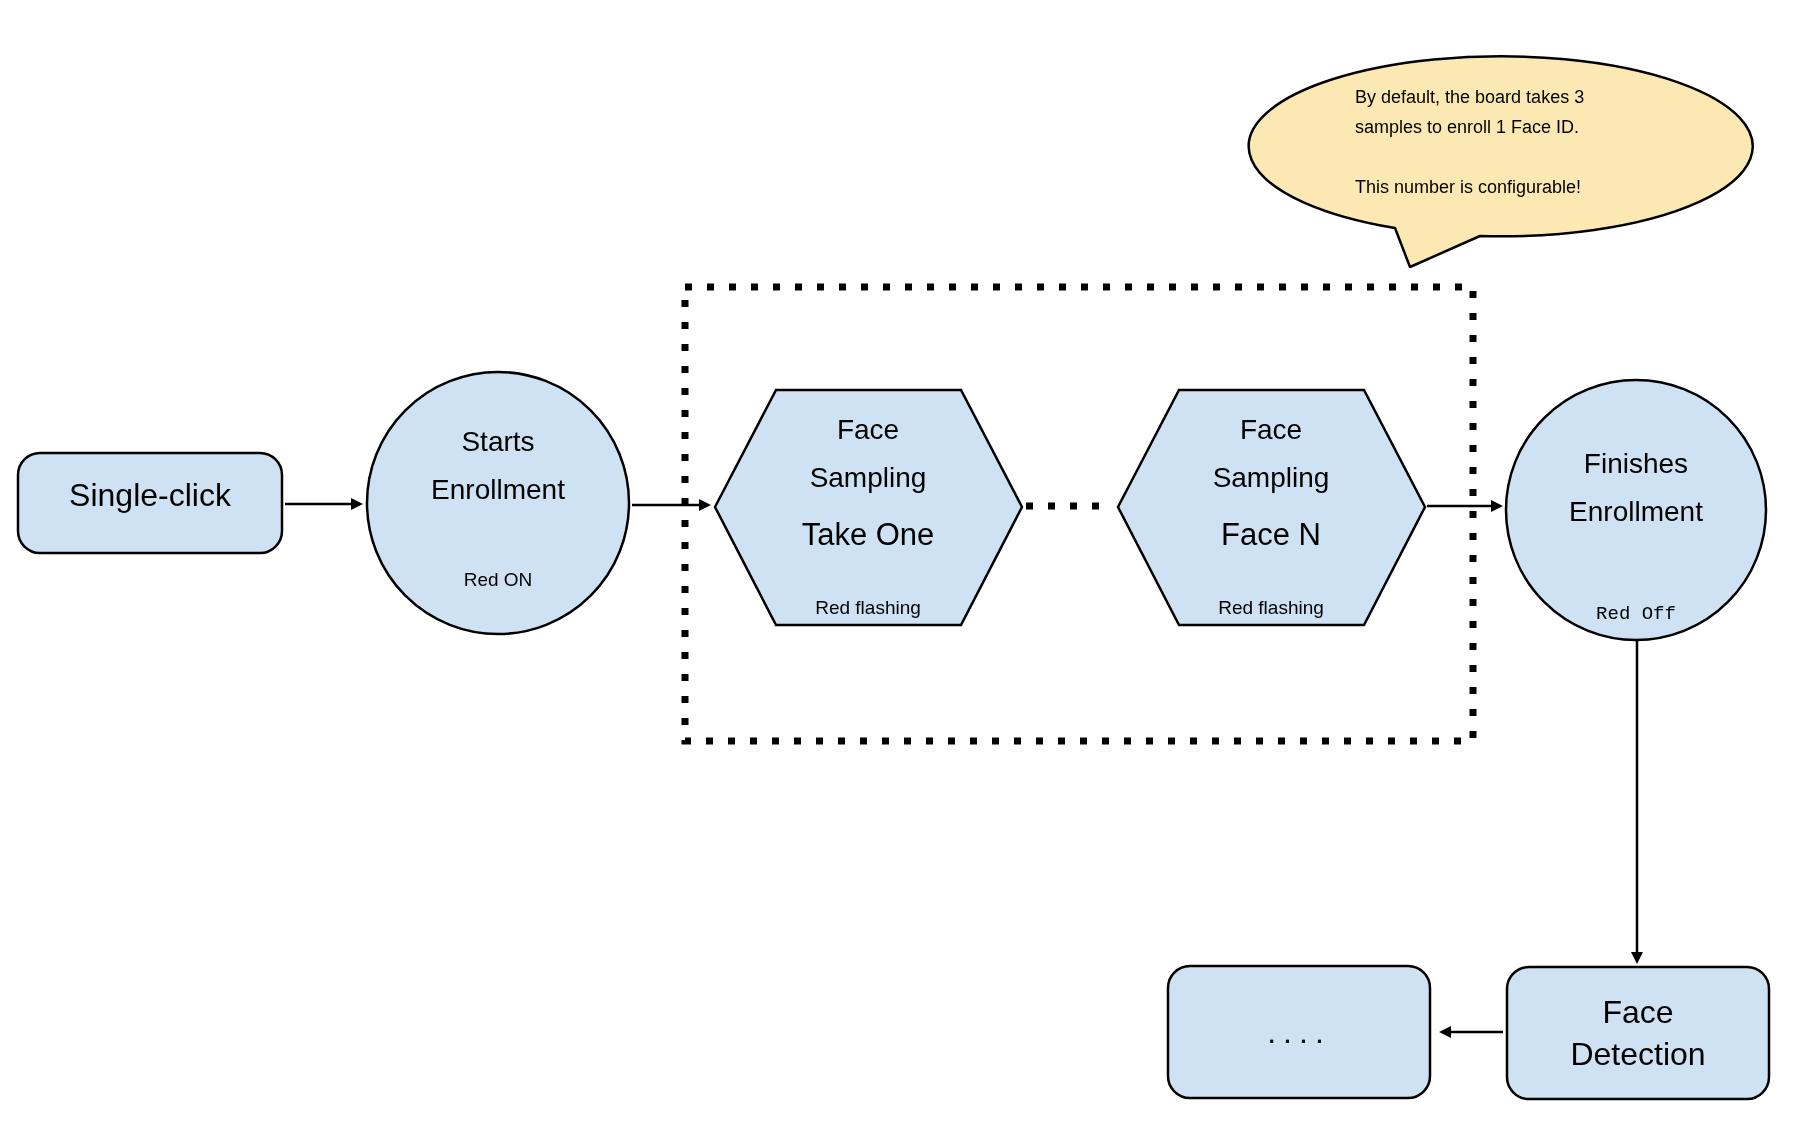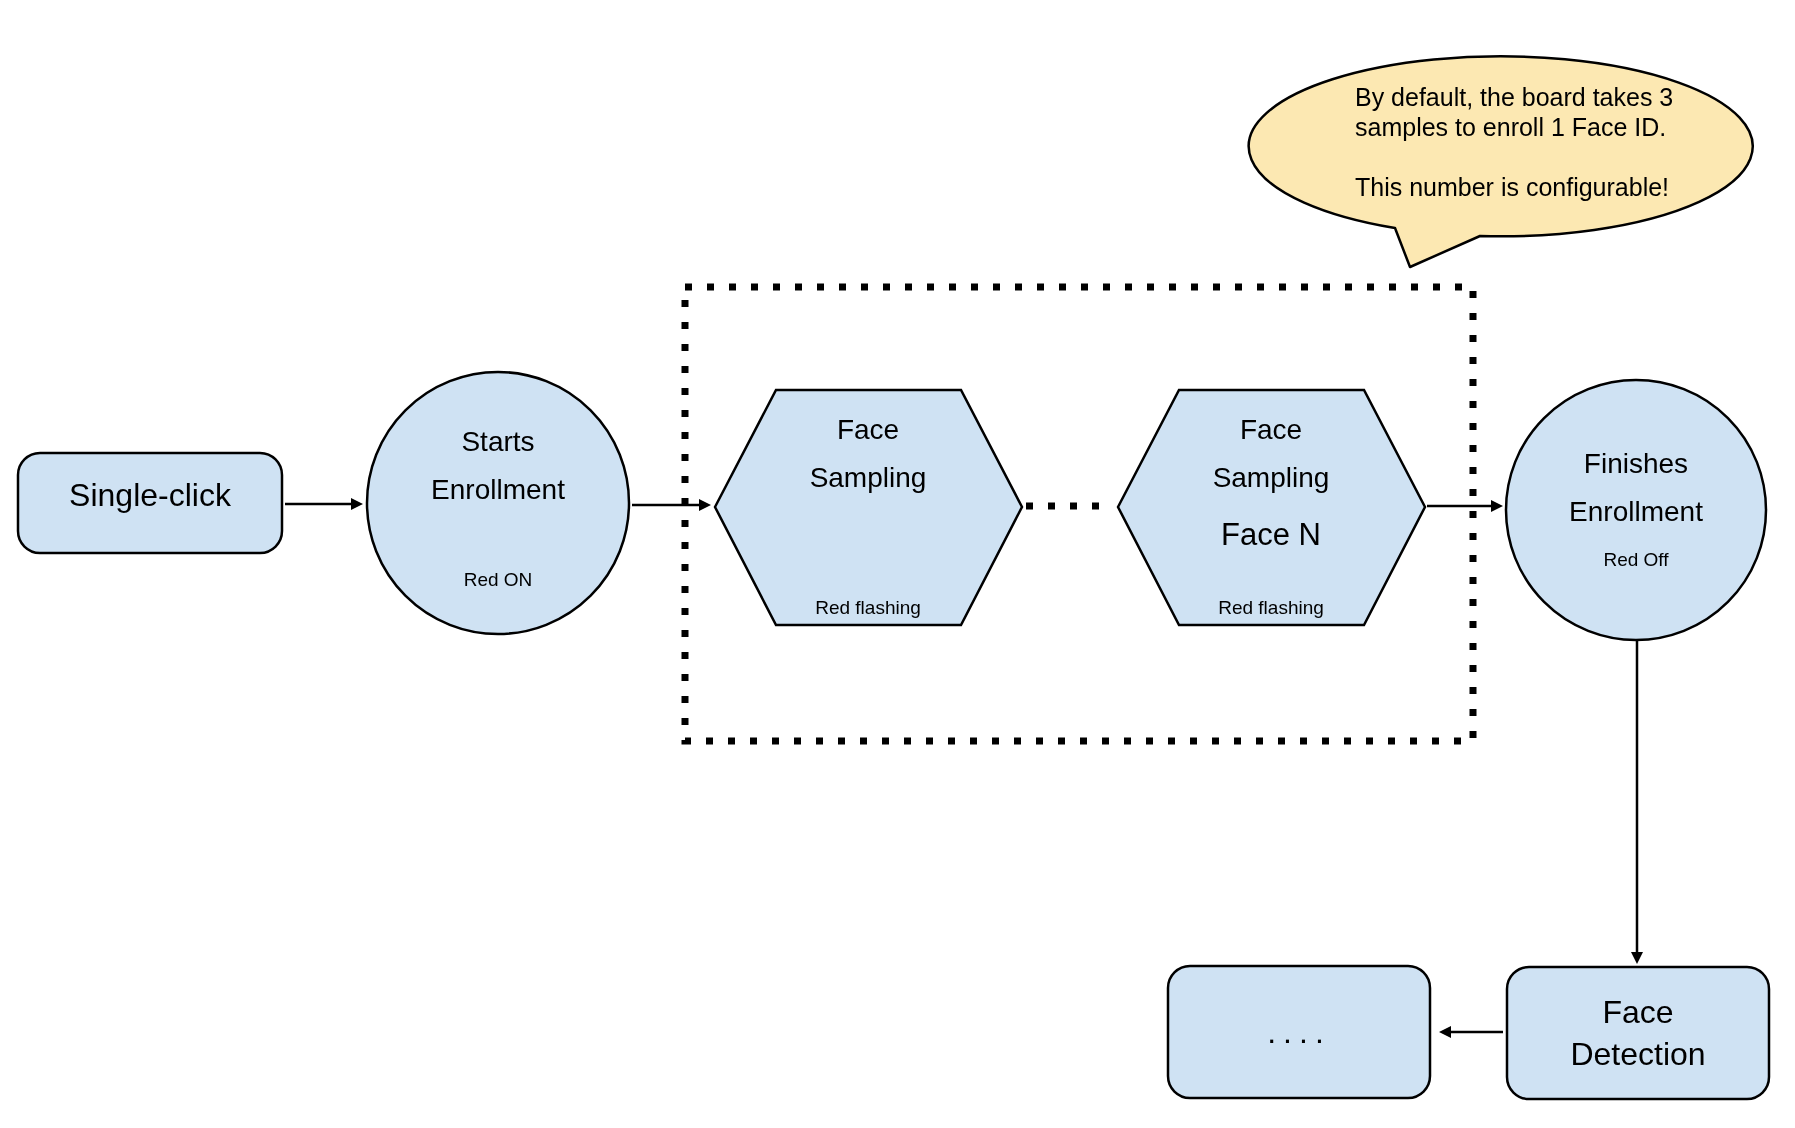--- a/index.html
+++ b/index.html
@@ -42,21 +42,21 @@
     display: flex;
     align-items: center;
     justify-content: center;
     font-size: 32px;
     line-height: 42px;
   }
   .dots-label {
     letter-spacing: 7px;
   }
   .bubble-text {
-    font-size: 25px;
+    font-size: 18px;
     line-height: 30px;
     text-align: left;
   }
 </style>
 </head>
 <body>
 
 <div class="canvas">
 
   <svg class="layer" width="1795" height="1128" viewBox="0 0 1795 1128">
@@ -98,30 +98,31 @@
   </svg>
 
   <div class="txt box-label" style="left:18px; top:453px; width:264px; height:84px;">Single-click</div>
 
   <div class="txt node-title" style="left:367px; top:418px; width:262px;">Starts
 Enrollment</div>
   <div class="txt node-status" style="left:367px; top:568px; width:262px;">Red ON</div>
 
   <div class="txt node-title" style="left:743px; top:406px; width:250px;">Face
 Sampling</div>
+  <div class="txt node-take" style="left:743px; top:516px; width:250px;">Take One</div>
   <div class="txt node-status" style="left:743px; top:596px; width:250px;">Red flashing</div>
 
   <div class="txt node-title" style="left:1146px; top:406px; width:250px;">Face
 Sampling</div>
   <div class="txt node-take" style="left:1146px; top:516px; width:250px;">Face N</div>
   <div class="txt node-status" style="left:1146px; top:596px; width:250px;">Red flashing</div>
 
   <div class="txt node-title" style="left:1506px; top:440px; width:260px;">Finishes
 Enrollment</div>
-  <div class="txt node-status" style="left:1506px; top:548px; width:260px;">Red Off</div>
+  <div class="txt node-status" style="left:1506px; top:602px; width:260px;font-family:Liberation Mono, monospace;">Red Off</div>
 
   <div class="txt box-label" style="left:1507px; top:967px; width:262px; height:132px;">Face
 Detection</div>
 
   <div class="txt box-label dots-label" style="left:1168px; top:966px; width:262px; height:132px;">....</div>
 
   <div class="txt bubble-text" style="left:1355px; top:82px; width:400px;">By default, the board takes 3
 samples to enroll 1 Face ID.
 
 This number is configurable!</div>

